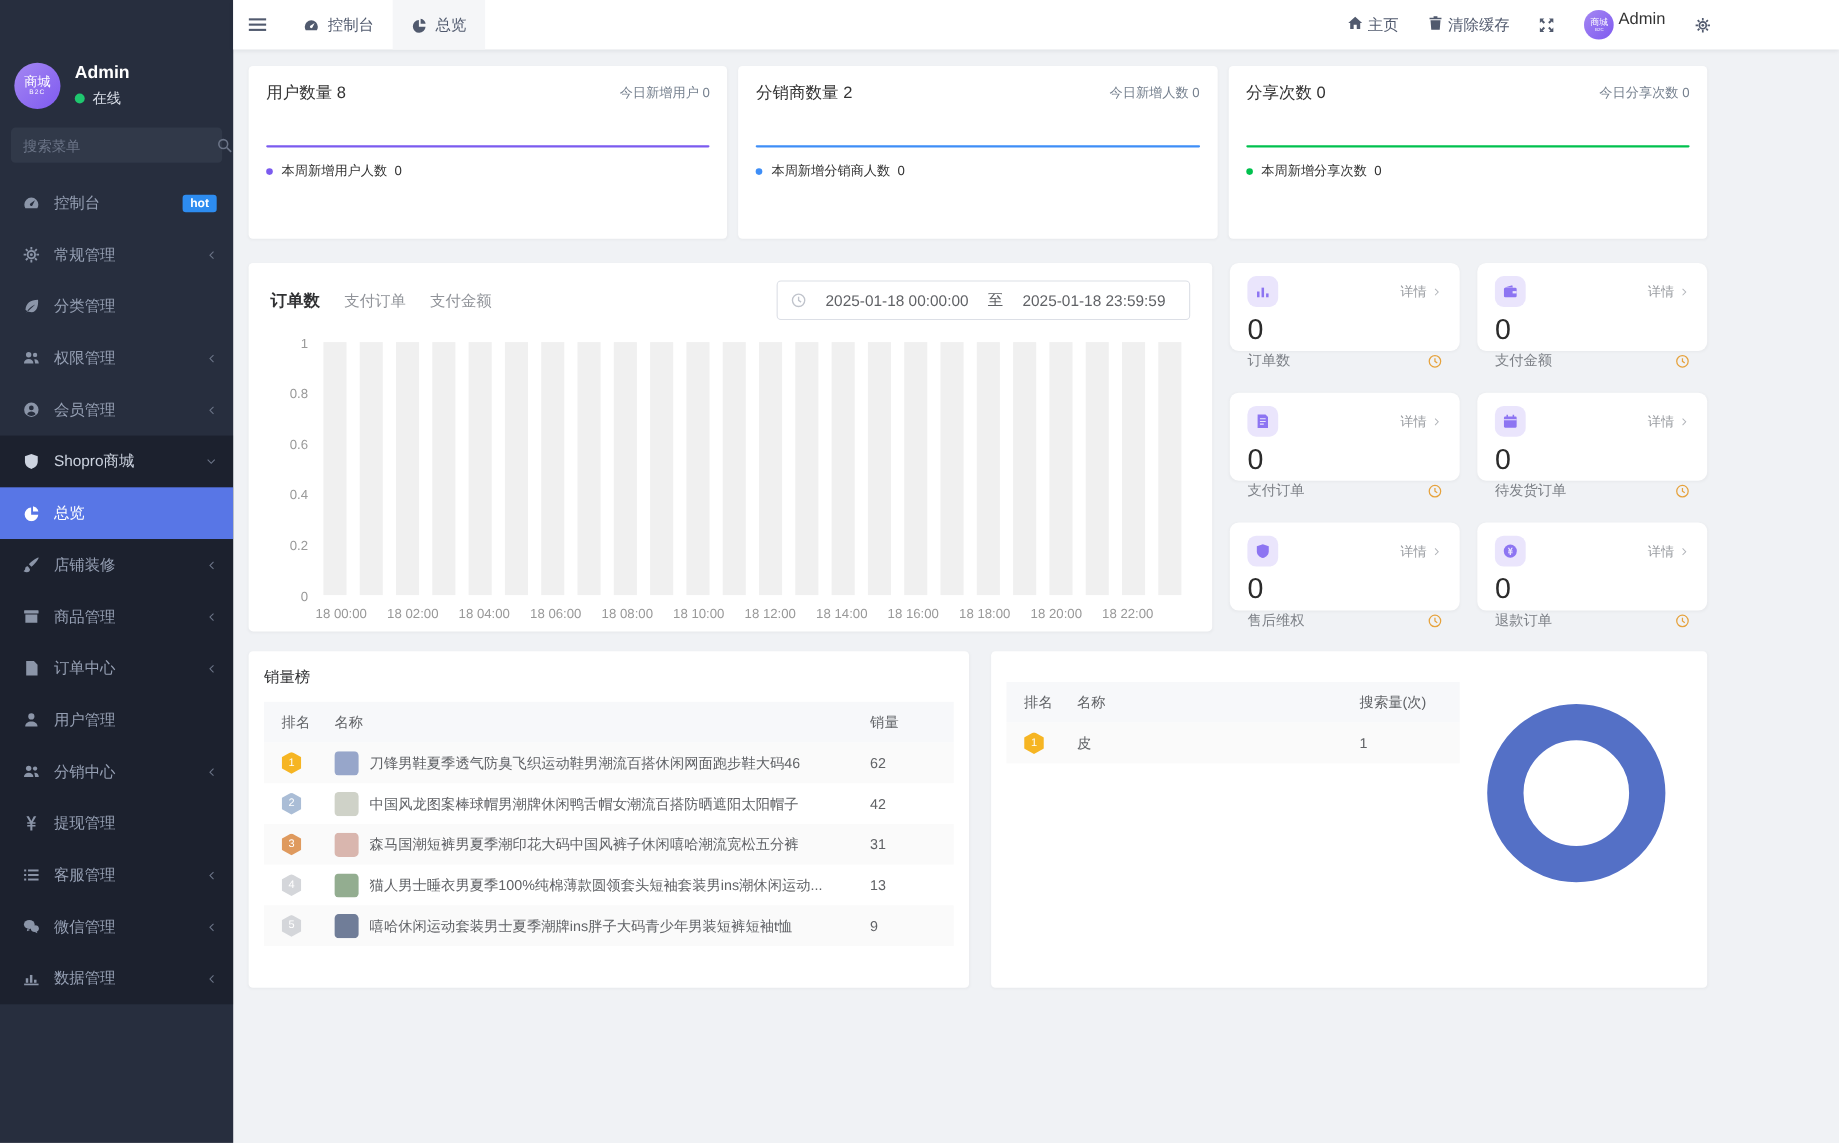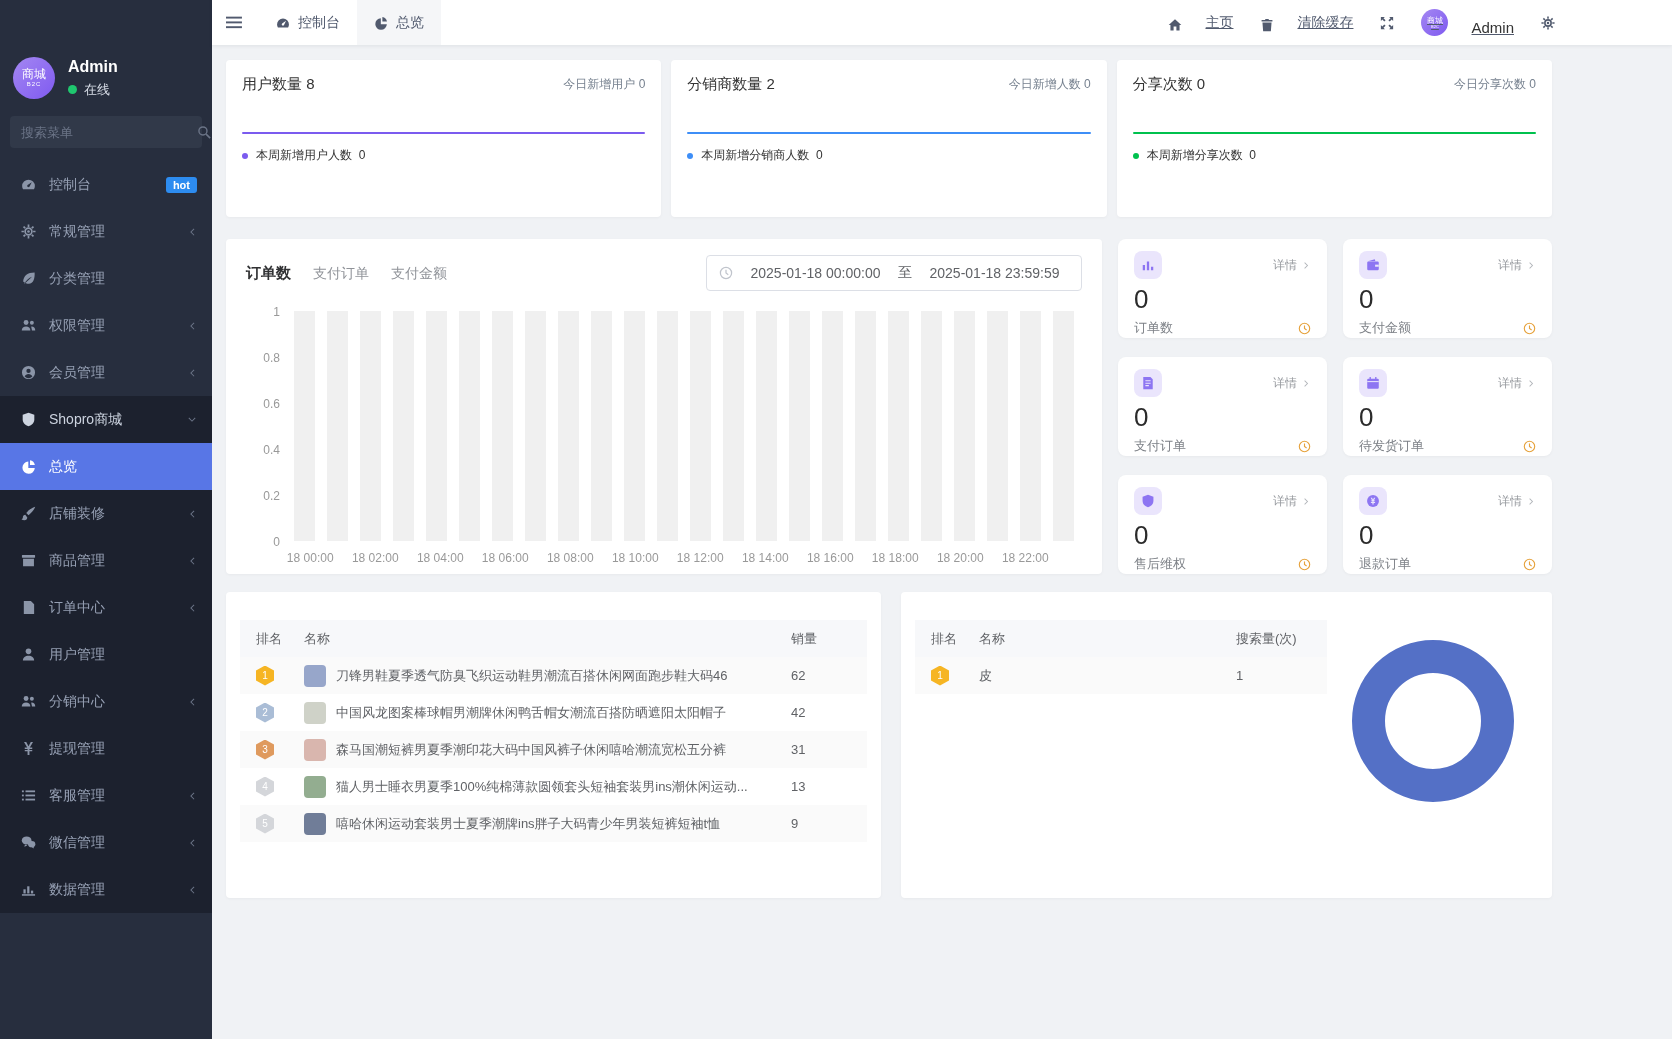--- a/index.html
+++ b/index.html
@@ -36,21 +36,21 @@
 
   
   .right-col { flex:1; display:flex; flex-direction:column; }
   .topbar { height:45px; min-height:45px; background:#fff; display:flex; align-items:center;
     box-shadow:0 1px 4px rgba(0,21,41,.08); position:relative; z-index:5; }
   .hamburger { padding:0 16px 0 14px; font-size:17px; color:#515a6e; cursor:pointer; }
   .tab { height:45px; display:flex; align-items:center; gap:8px; padding:0 17px; font-size:14px; color:#515a6e; cursor:pointer; }
   .tab .t-ic { font-size:14px; color:#515a6e; }
   .tab.active { background:#f5f6f8; }
   .top-right { margin-left:auto; display:flex; align-items:center; gap:27px; padding-right:117px; }
-  .top-act { display:flex; align-items:flex-end; gap:23px; font-size:14px; color:#515a6e; cursor:pointer;text-decoration:underline; }
+  .top-act { display:flex; align-items:flex-start; gap:4px; font-size:14px; color:#515a6e; cursor:pointer; }
   .top-act .t-ic { font-size:14px; }
   .avatar-sm { width:27px; height:27px; border-radius:50%; background:linear-gradient(135deg,#a487f2,#7f5af0);
     color:#fff; display:flex; flex-direction:column; align-items:center; justify-content:center; line-height:1; }
   .avatar-sm .a1 { font-size:8px; } .avatar-sm .a2 { font-size:4px; }
   .admin-name { font-size:15px; color:#333; }
 
   .main { flex:1; padding:15px 120px 0 14px; overflow:hidden; }
 
   
   .cards3 { display:flex; gap:10px; }
@@ -78,21 +78,21 @@
   .dp-sep { color:#606266; }
   .chart { position:relative; margin-top:14px; height:262px; }
   .ytick { position:absolute; left:0; width:34px; text-align:right; font-size:12px; color:#999; }
   .plot { position:absolute; left:48px; right:8px; top:6px; bottom:26px;
     display:flex; justify-content:space-between; align-items:flex-end; }
   .bar { width:21px; height:100%; background:#f0f0f0; }
   .xaxis { position:absolute; left:48px; right:8px; bottom:0; height:16px; }
   .xlabel { position:absolute; transform:translateX(-50%); font-size:12px; color:#999; white-space:nowrap; }
 
   .mini-grid { width:434px; min-width:434px; display:grid; grid-template-columns:1fr 1fr; gap:19px 16px; }
-  .mini { background:#fff; border-radius:8px; padding:12px 16px 10px; height:99px;
+  .mini { background:#fff; border-radius:8px; padding:12px 16px 10px; height:80px;
     box-shadow:0 1px 3px rgba(0,0,0,.04); }
   .mini-head { display:flex; justify-content:space-between; align-items:center; }
   .mini-ic { width:28px; height:28px; border-radius:8px; background:#eae5fc; color:#8d75f2;
     display:flex; align-items:center; justify-content:center; font-size:14px; }
   .detail { font-size:12px; color:#979a9f; display:flex; align-items:center; gap:5px; cursor:pointer; }
   .detail .d-ic { font-size:9px; color:#b2b5ba; }
   .mini-val { font-size:26px; color:#2b2b2b; margin-top:7px; line-height:1; }
   .mini-foot { display:flex; justify-content:space-between; align-items:center; margin-top:7px; }
   .mini-label { font-size:13px; color:#7d8187; }
   .mini-clock { color:#e6a23c; font-size:13px; }
@@ -718,20 +718,21 @@
                     <path d="M8 4.4V8l2.6 1.9" fill="none" stroke="currentColor" stroke-width="1.4"></path>
                   </svg>
                 </span>
               </div>
             </section>
           </div>
       </div>
 
       <div class="row3">
         <section class="rank-panel sales-panel">
+          <div class="panel-title">销量榜</div>
           <div class="rk-table" id="sales-table">
               <div class="t-head">
                 <span class="col-rank">排名</span>
                 <span class="col-name">名称</span>
                 <span class="col-val">销量</span>
               </div>
               <div class="t-row">
                 <span class="col-rank">
                   <span class="medal medal-1">1</span>
                 </span>

